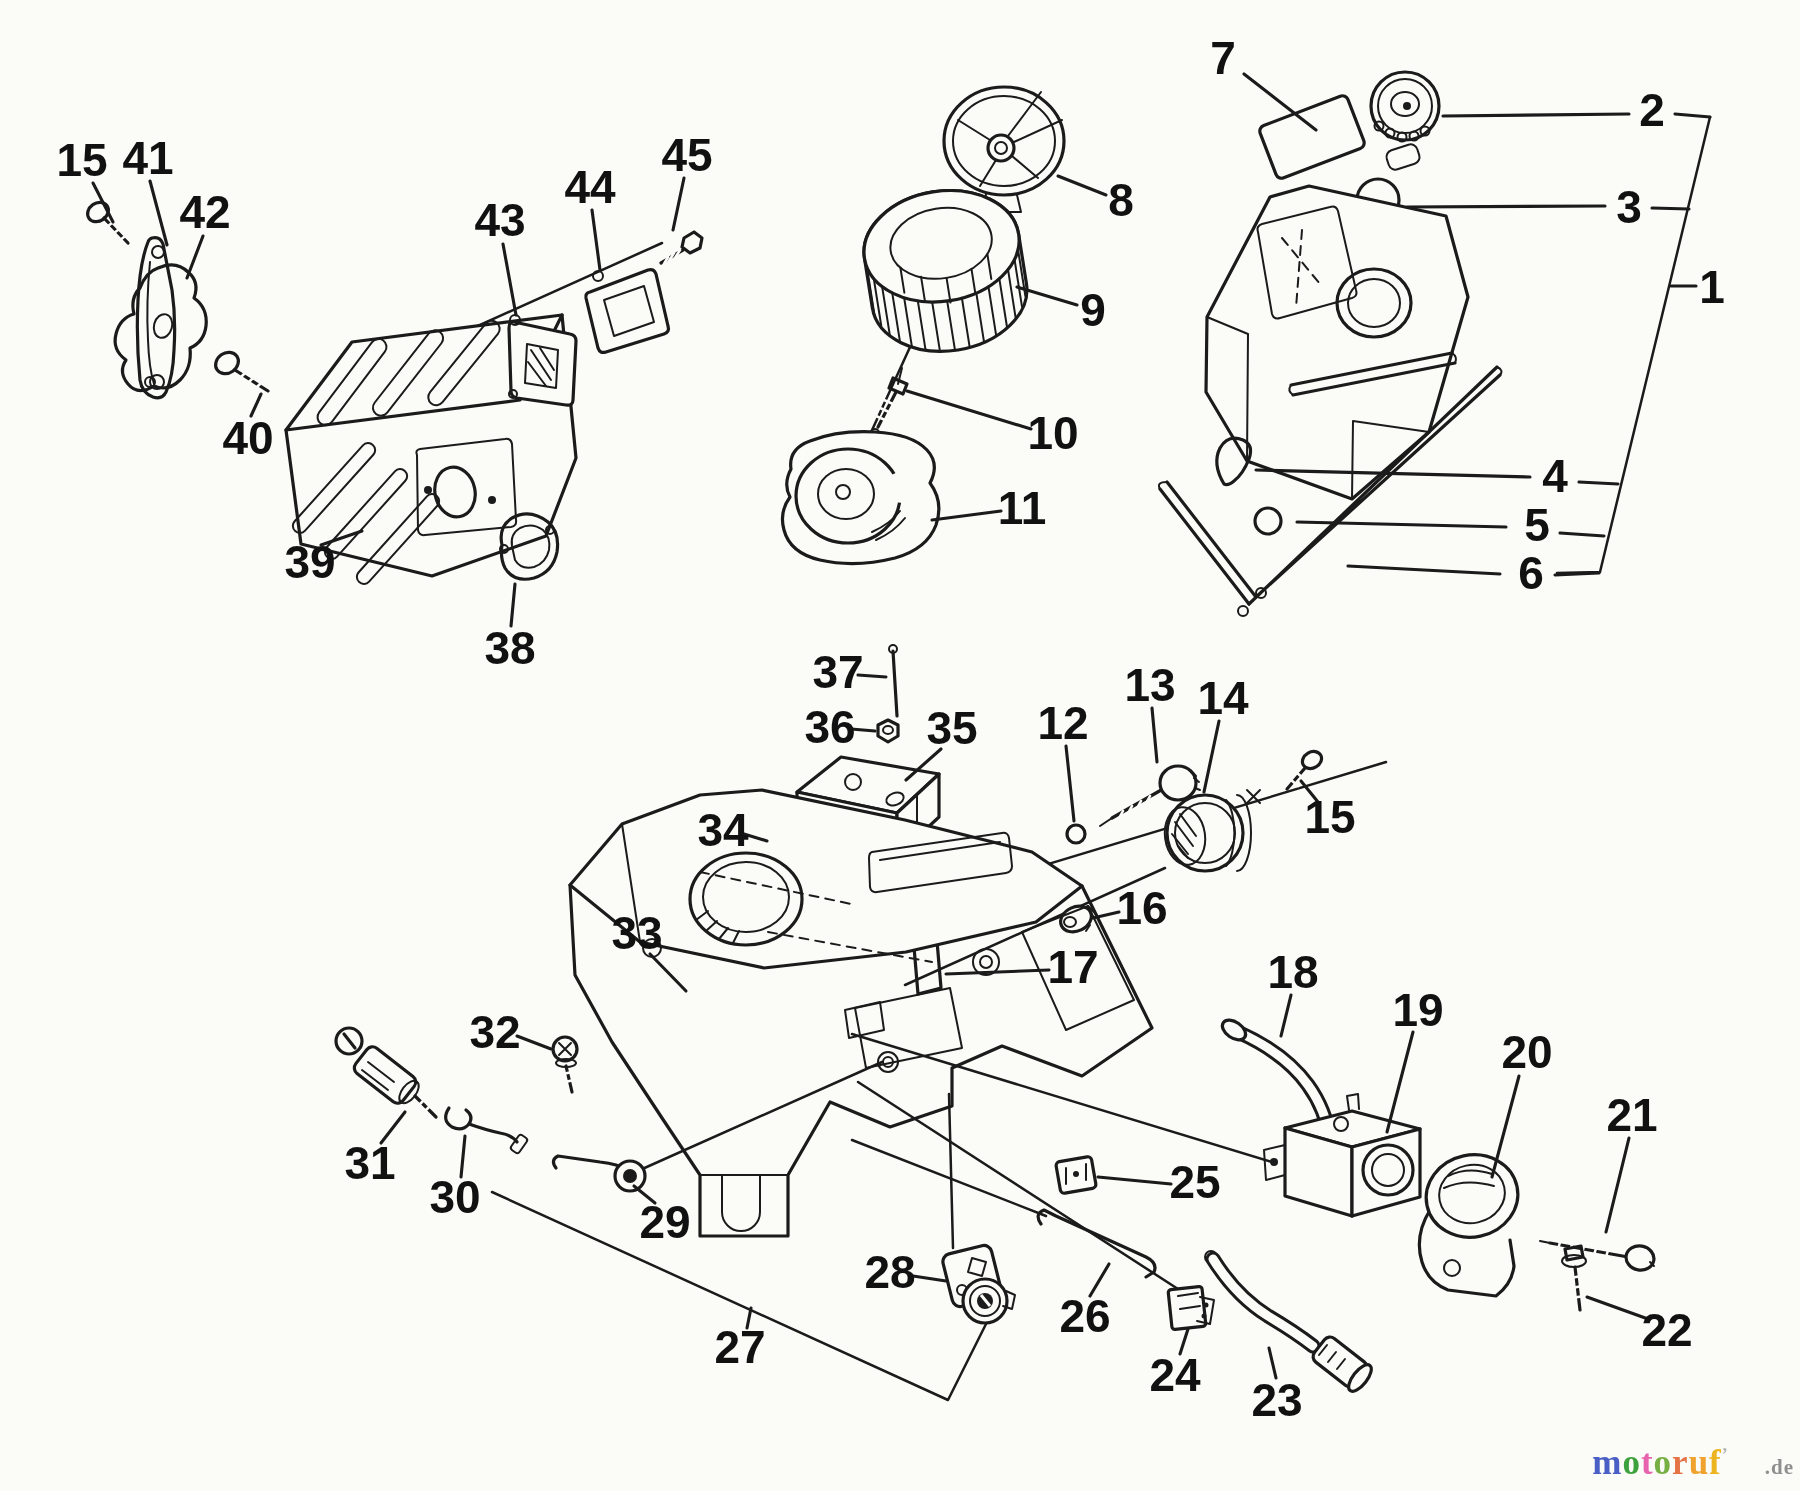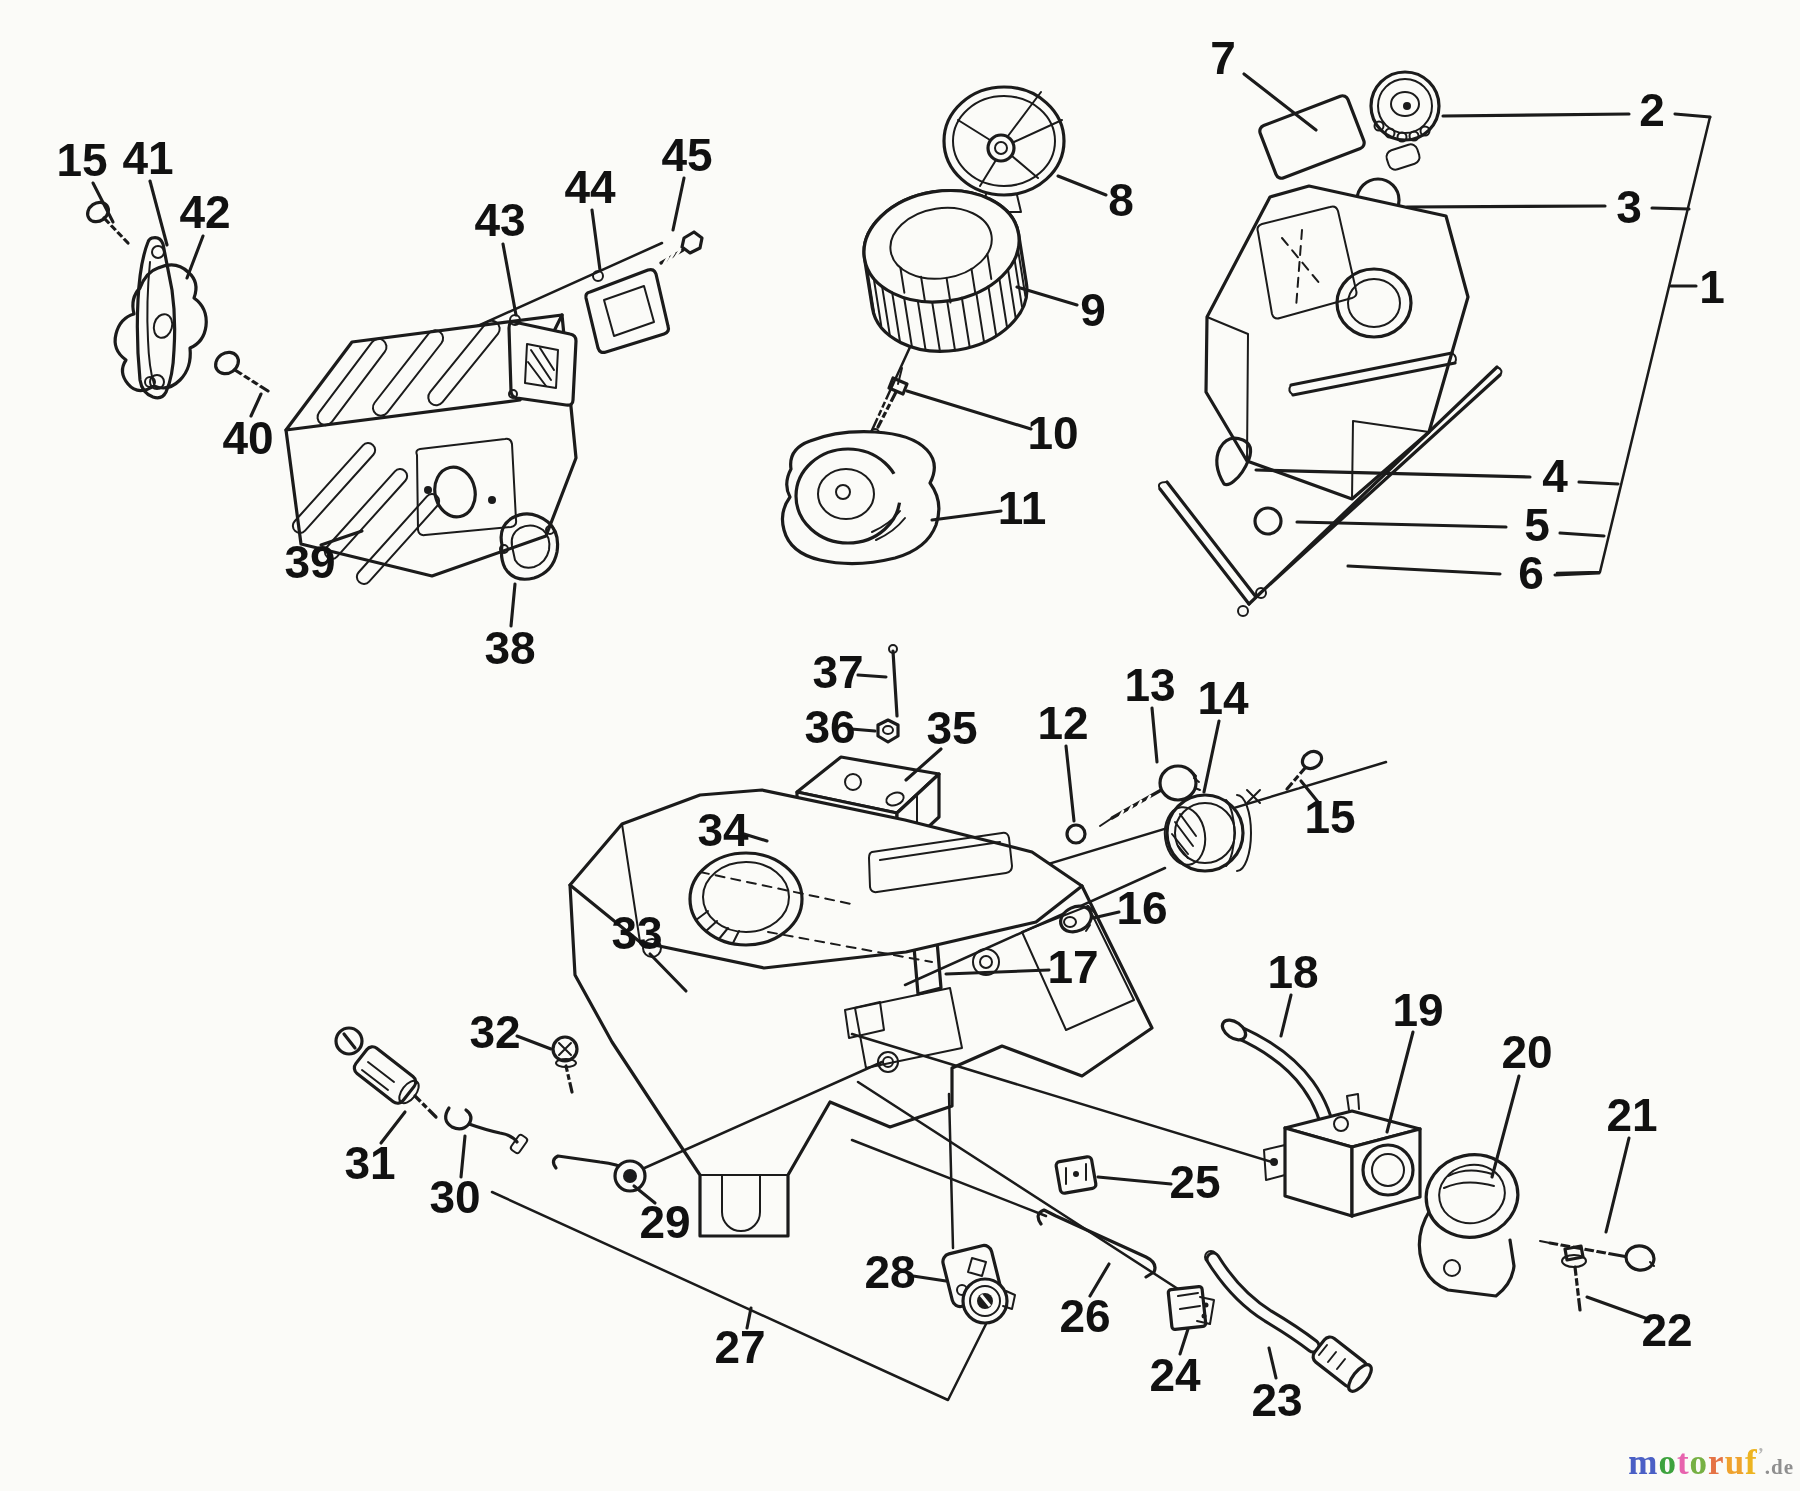--- a/index.html
+++ b/index.html
@@ -14,21 +14,21 @@
   .bgfill{fill:#fbfbf8;}
   .wtick{stroke:#fbfbf8;stroke-width:2.6;stroke-linecap:round;fill:none;}
   .tube{fill:none;stroke:#1b1b1b;stroke-width:15;stroke-linecap:round;}
   .tubein{fill:none;stroke:#fbfbf8;stroke-width:9;stroke-linecap:round;}
   .plabel{font-family:"Liberation Sans",sans-serif;font-weight:bold;font-size:46px;fill:#111;}
   .leader{fill:none;stroke:#1b1b1b;stroke-width:3.1;stroke-linecap:round;}
   .cline{fill:none;stroke:#1b1b1b;stroke-width:2.5;stroke-linecap:round;stroke-linejoin:round;}
   .watermark{position:absolute;right:6px;bottom:8px;
              font-family:"Liberation Serif",serif;font-weight:700;font-size:35px;
              letter-spacing:1px;user-select:none;}
-  .watermark .suffix{font-size:21px;font-weight:700;}
+  .watermark .suffix{font-size:21px;font-weight:700;margin-left:36px;}
   .watermark .tickmark{font-size:18px;vertical-align:super;}
 </style>
 </head>
 <body>
 
 <div class="stage">
 <svg width="1800" height="1491" viewBox="0 0 1800 1491">
 
   <g id="lines-layer">
         <polyline points="1710,117 1600,572 1557,573" class="cline"></polyline>

